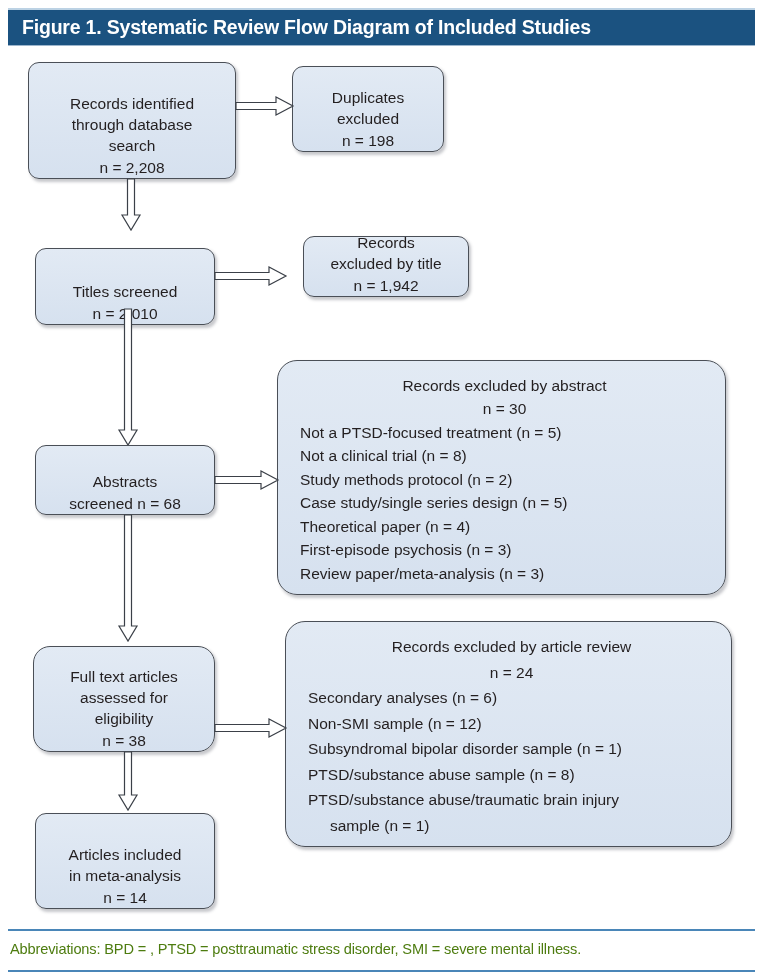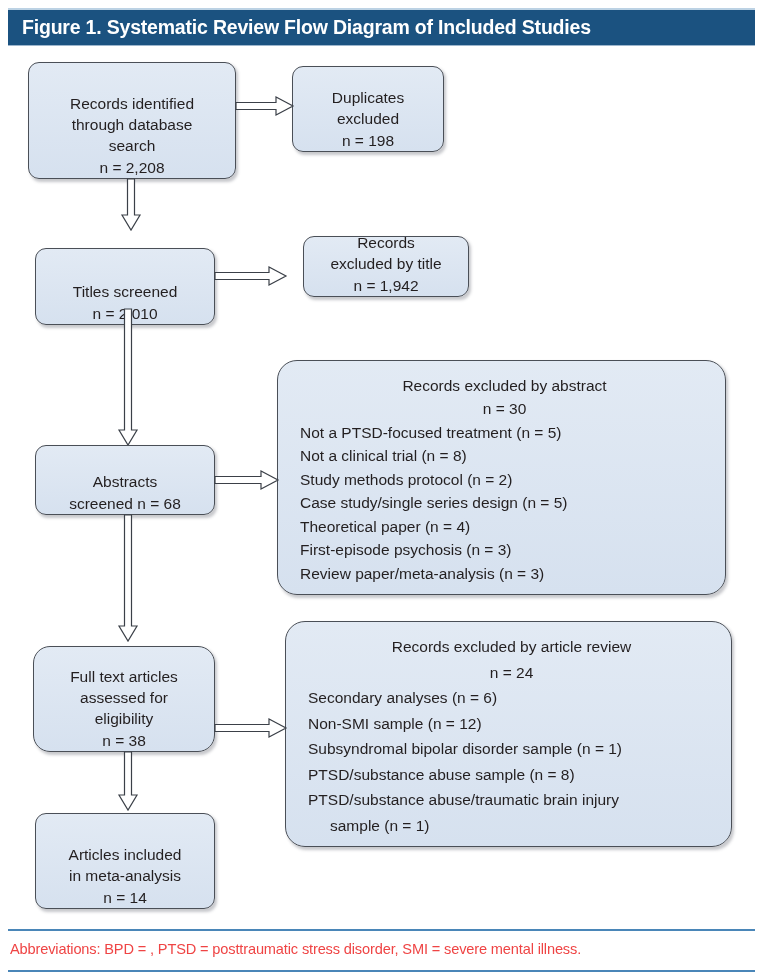--- a/index.html
+++ b/index.html
@@ -56,21 +56,21 @@
   
   .arrow{position:absolute;}
   .arrow svg{display:block;overflow:visible;}
 
   
   .footrule{
     position:absolute;left:8px;width:747px;height:2px;background:#4a86b8;
   }
   .footnote{
     position:absolute;left:10px;top:941px;width:752px;
-    font-size:14.6px;color:#ef4444;white-space:nowrap;letter-spacing:-0.15px;
+    font-size:14.6px;color:#4d7c0f;white-space:nowrap;letter-spacing:-0.15px;
   }
 </style>
 </head>
 <body>
 
 <div id="fig">
 
   <div class="titlebar">
     <span class="t">Figure 1. Systematic Review Flow Diagram of Included Studies</span>
   </div>

